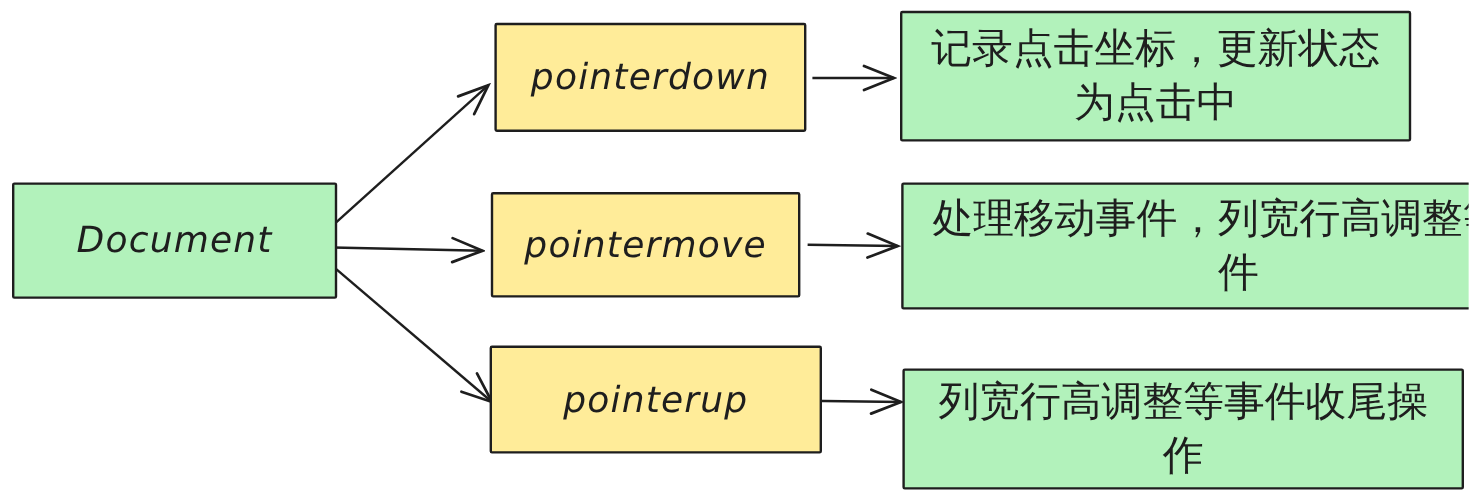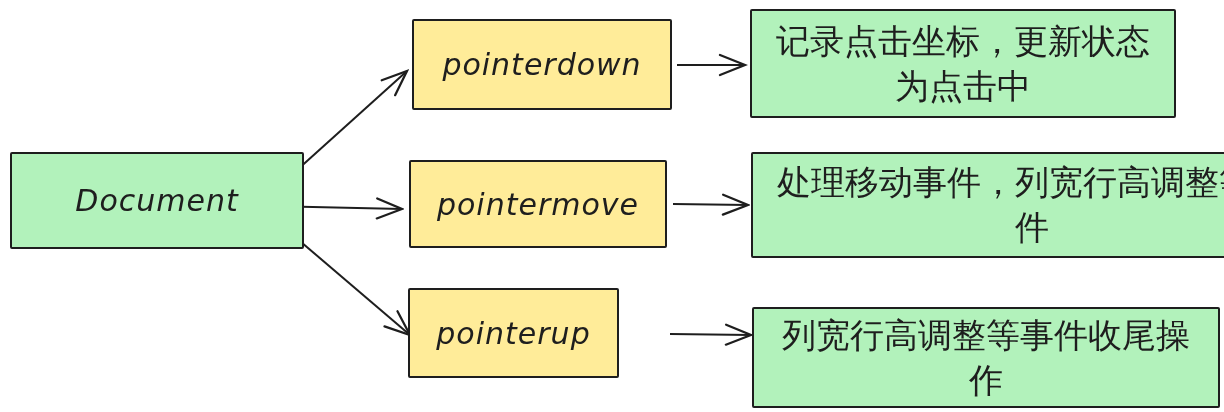--- a/index.html
+++ b/index.html
@@ -44,24 +44,24 @@
     font-style: italic;
     letter-spacing: 1px;
     white-space: nowrap;
   }
   .desc {
     font-size: 34px;
     line-height: 1.32;
     padding: 0 20px;
   }
   
-  .pos-document    { left: 10px;  top: 152px; width: 294px; height: 97px;  }
+  .pos-document    { left: 10px;  top: 152px; width: 271px; height: 97px;  }
   .pos-pointerdown { left: 412px; top: 19px;  width: 260px; height: 91px;  }
   .pos-pointermove { left: 409px; top: 160px; width: 258px; height: 88px;  }
-  .pos-pointerup   { left: 408px; top: 288px; width: 211px; height: 90px;  }
+  .pos-pointerup   { left: 408px; top: 288px; width: 277px; height: 90px;  }
   .pos-desc-down   { left: 750px; top: 9px;   width: 426px; height: 109px; }
   .pos-desc-move   { left: 751px; top: 152px; width: 562px; height: 106px; }
   .pos-desc-up     { left: 752px; top: 307px; width: 468px; height: 101px; }
   svg line { stroke: var(--stroke); stroke-width: 2; }
 </style>
 </head>
 <body>
 
 <div class="canvas">
 

